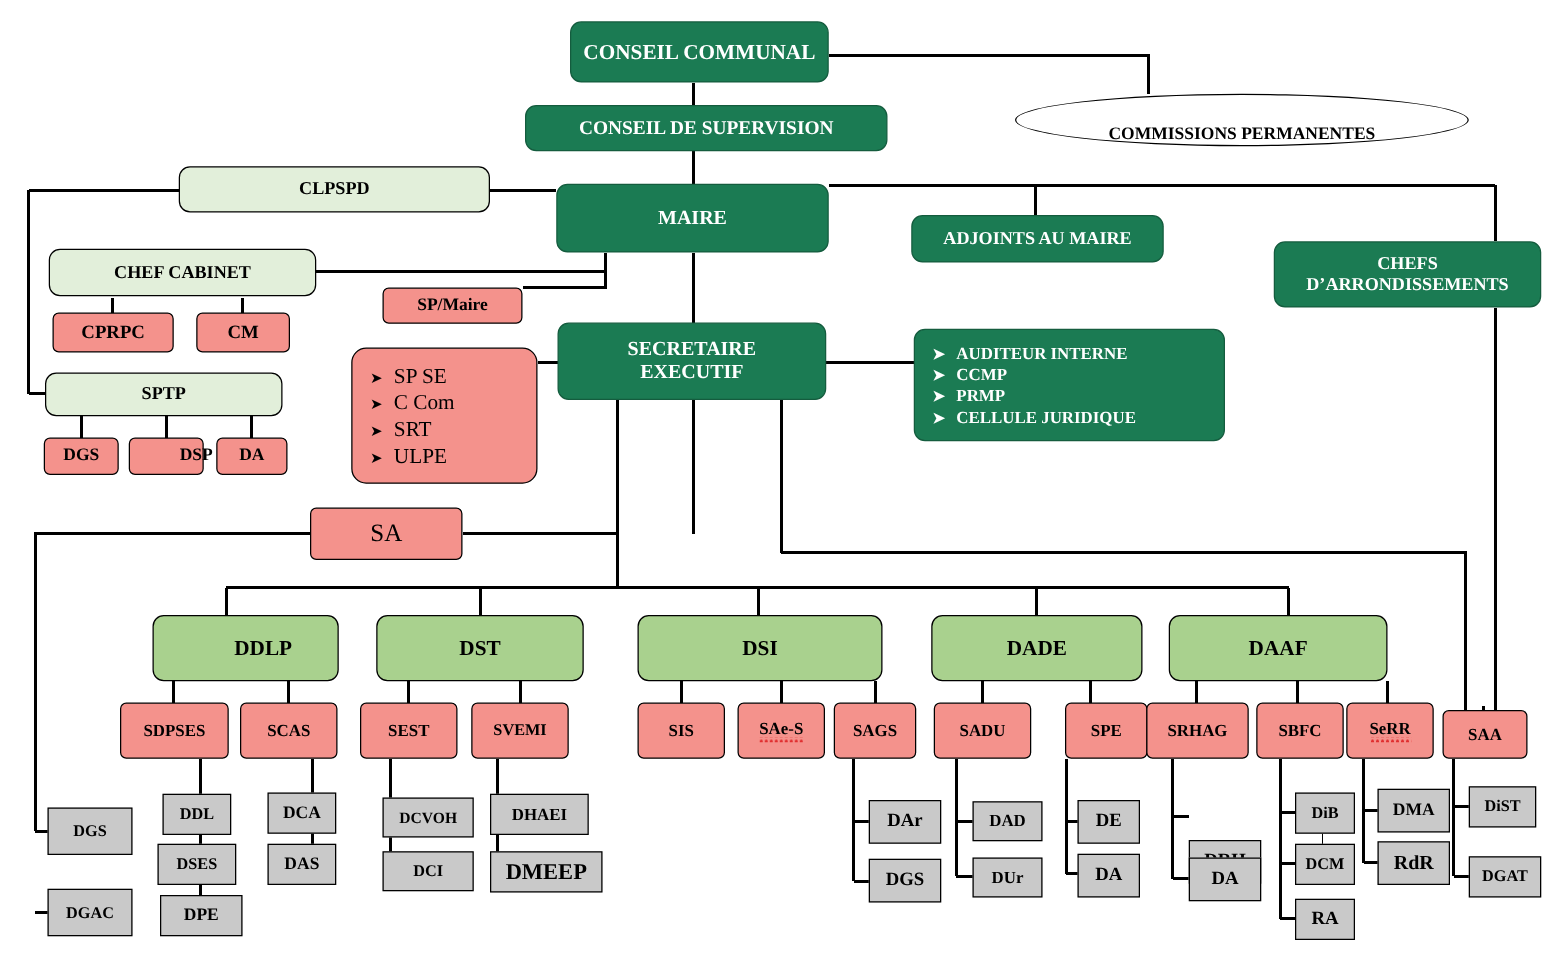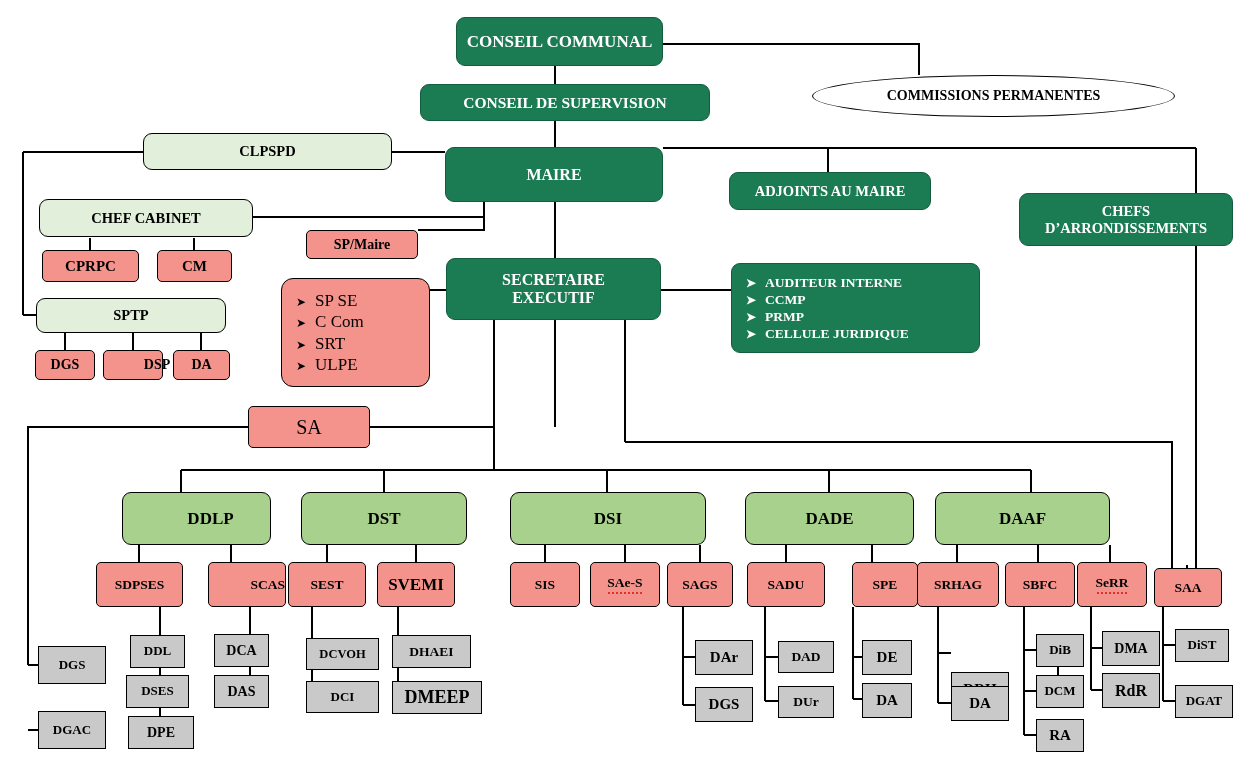--- a/index.html
+++ b/index.html
@@ -181,21 +181,21 @@
   </svg>
 
   <div class="node dgreen" style="left:456px;top:17px;width:207px;height:49px;font-size:17px;">
     <span>CONSEIL COMMUNAL</span>
   </div>
 
   <div class="node dgreen" style="left:420px;top:84px;width:290px;height:37px;font-size:15.5px;">
     <span>CONSEIL DE SUPERVISION</span>
   </div>
 
-  <div class="node ellipse" style="left:812px;top:75px;width:363px;height:42px;font-size:14px;">
+  <div class="node ellipse" style="left:812px;top:75px;width:363px;height:42px;font-size:14px;align-items:flex-end;">
     <span>COMMISSIONS PERMANENTES</span>
   </div>
 
   <div class="node dgreen" style="left:445px;top:147px;width:218px;height:55px;font-size:16px;">
     <span>MAIRE</span>
   </div>
 
   <div class="node dgreen" style="left:729px;top:172px;width:202px;height:38px;font-size:14.5px;">
     <span>ADJOINTS AU MAIRE</span>
   </div>
@@ -301,27 +301,27 @@
   <div class="node mgreen" style="left:745px;top:492px;width:169px;height:53px;font-size:17px;">
     <span>DADE</span>
   </div>
   <div class="node mgreen" style="left:935px;top:492px;width:175px;height:53px;font-size:17px;">
     <span>DAAF</span>
   </div>
 
   <div class="node pink" style="left:96px;top:562px;width:87px;height:45px;font-size:13.5px;">
     <span>SDPSES</span>
   </div>
-  <div class="node pink" style="left:208px;top:562px;width:78px;height:45px;font-size:13.5px;justify-content:flex-end;">
+  <div class="node pink" style="left:192px;top:562px;width:78px;height:45px;font-size:13.5px;">
     <span>SCAS</span>
   </div>
   <div class="node pink" style="left:288px;top:562px;width:78px;height:45px;font-size:13.5px;">
     <span>SEST</span>
   </div>
-  <div class="node pink" style="left:377px;top:562px;width:78px;height:45px;font-size:17px;">
+  <div class="node pink" style="left:377px;top:562px;width:78px;height:45px;font-size:13px;">
     <span>SVEMI</span>
   </div>
   <div class="node pink" style="left:510px;top:562px;width:70px;height:45px;font-size:13.5px;">
     <span>SIS</span>
   </div>
   <div class="node pink" style="left:590px;top:562px;width:70px;height:45px;font-size:13.5px;">
     <span class="sq">SAe-S</span>
   </div>
   <div class="node pink" style="left:667px;top:562px;width:66px;height:45px;font-size:13.5px;">
     <span>SAGS</span>

